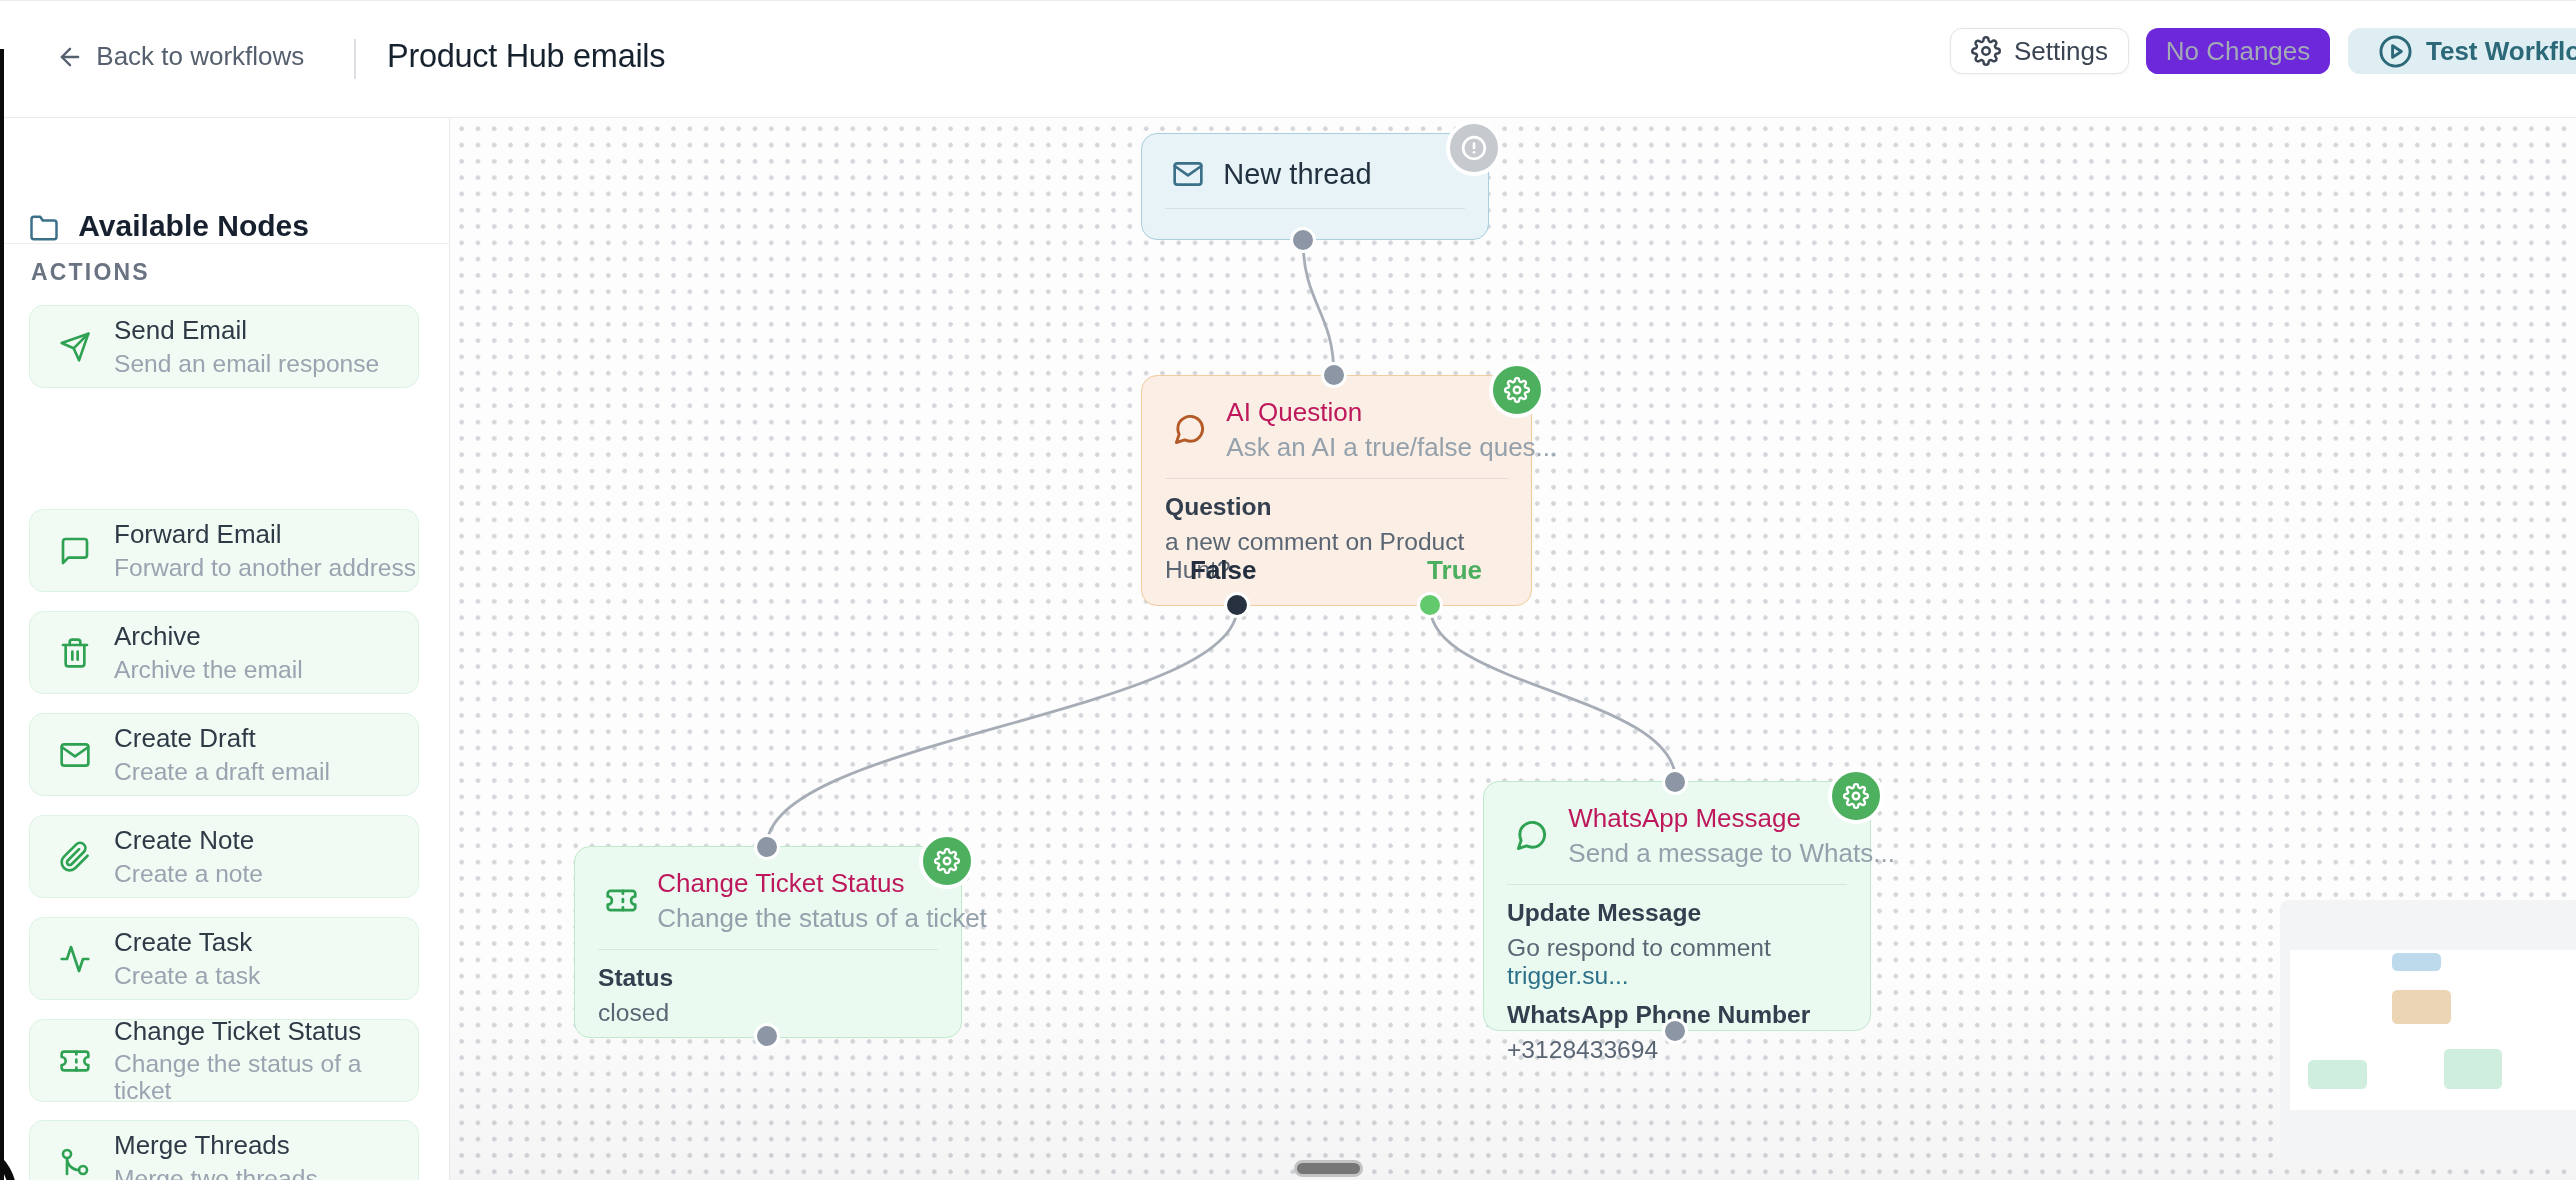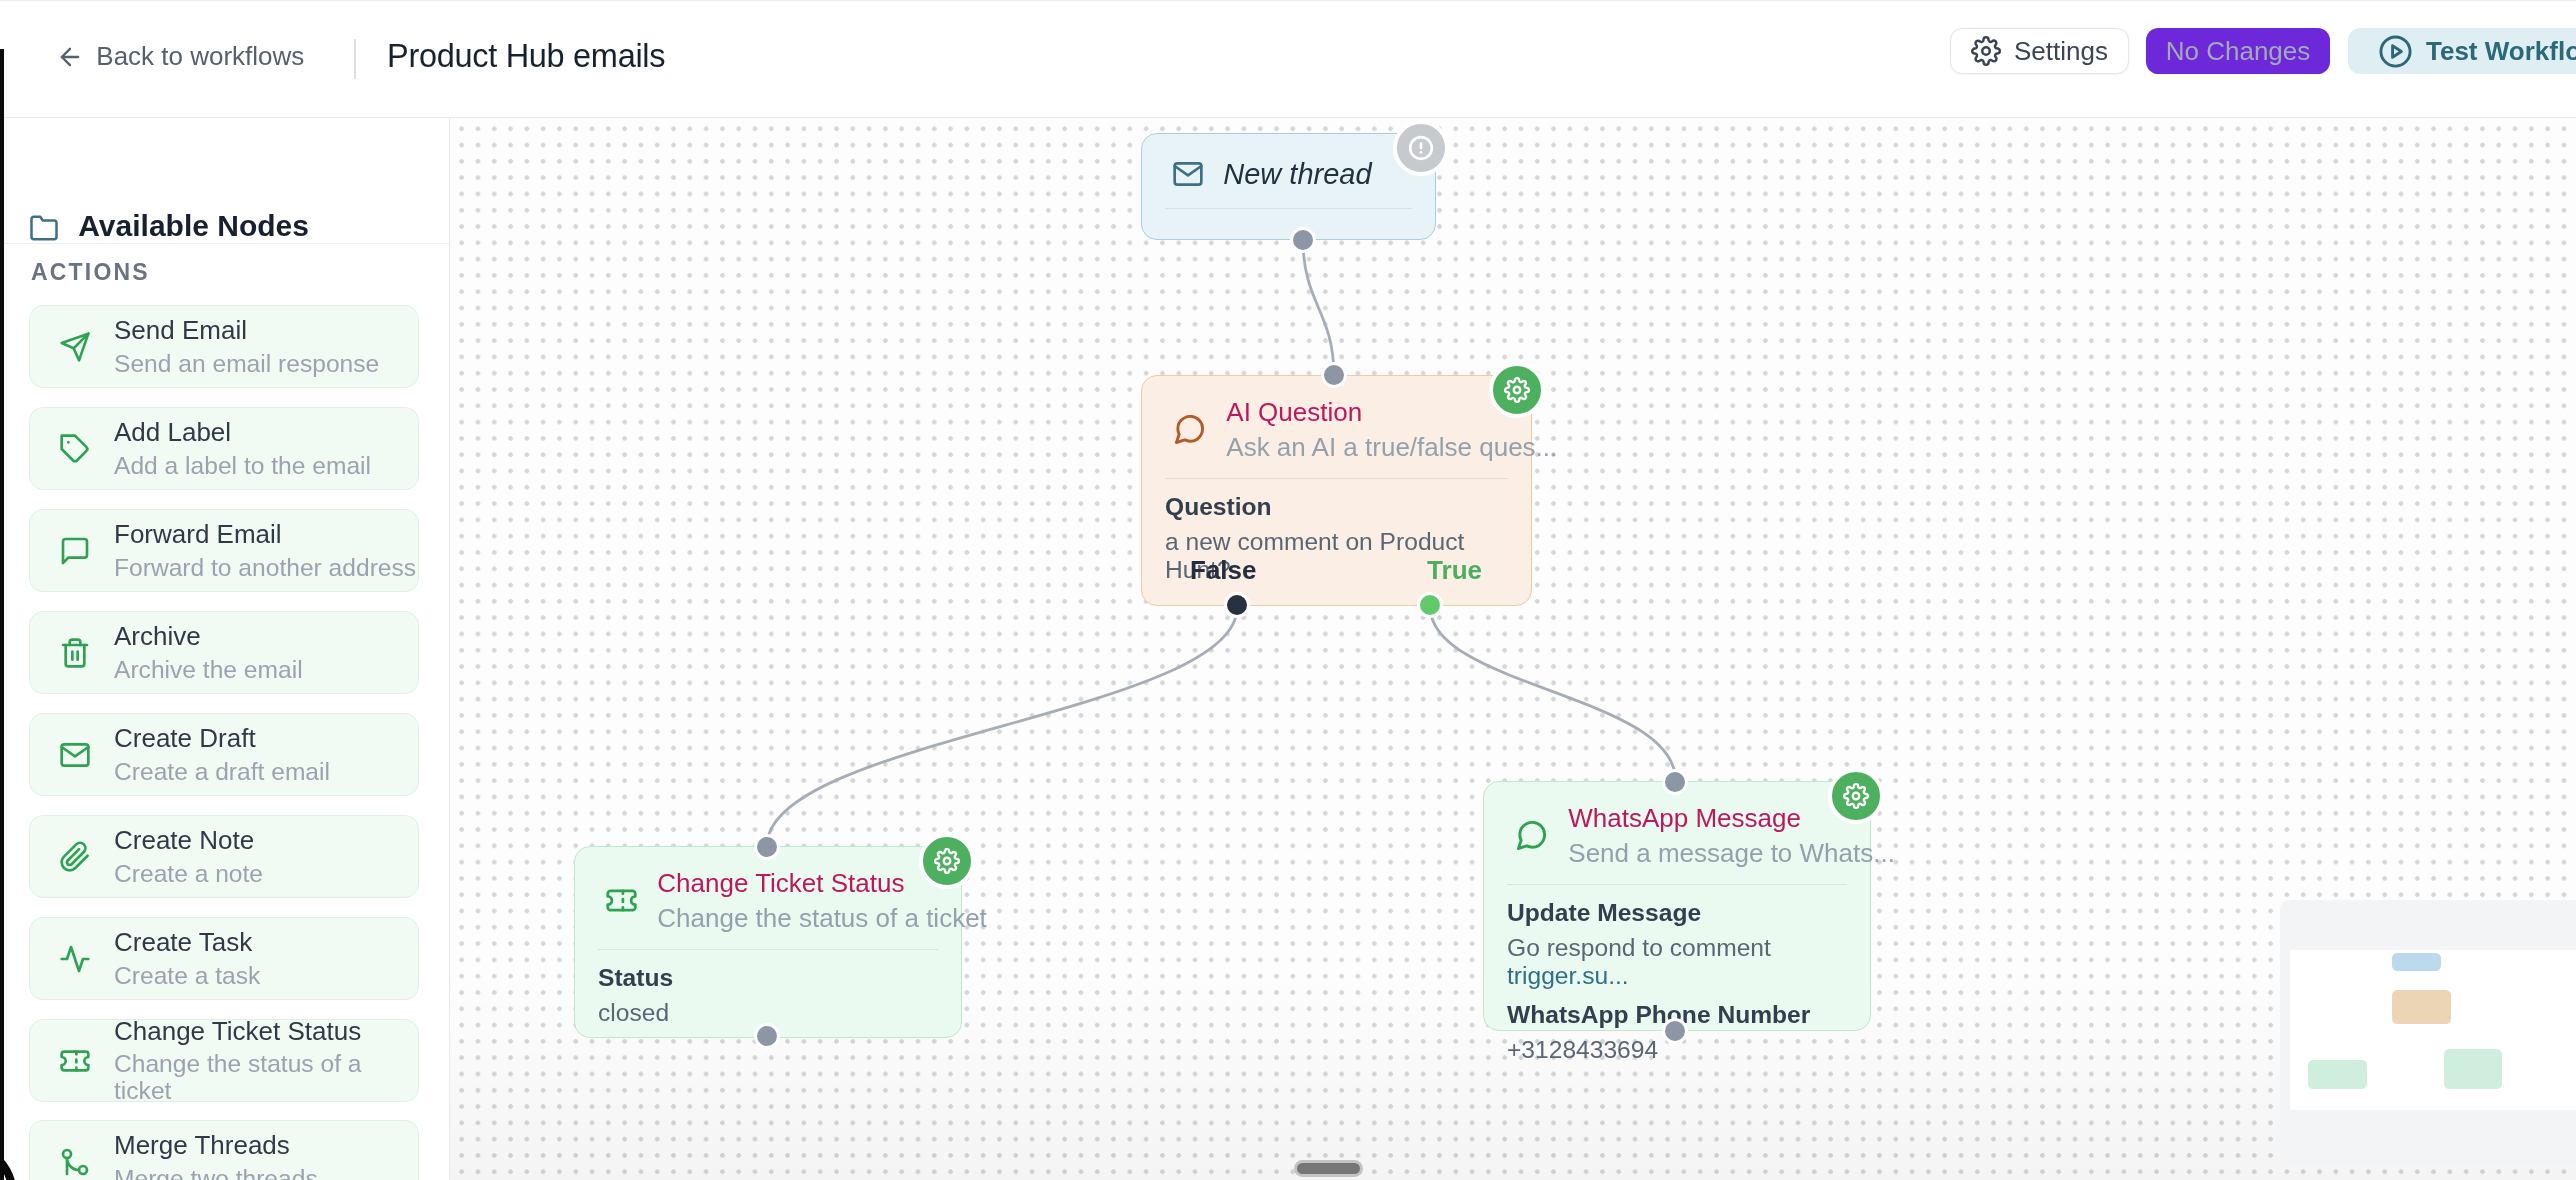--- a/index.html
+++ b/index.html
@@ -133,30 +133,20 @@
     <div class="sb-card" style="top:187px">
       <svg viewBox="0 0 24 24" fill="none" stroke="currentColor" stroke-width="2" stroke-linecap="round" stroke-linejoin="round">
           <line x1="22" y1="2" x2="11" y2="13"></line>
           <polygon points="22 2 15 22 11 13 2 9 22 2"></polygon>
         </svg>
       <div>
           <div class="sb-card-title">Send Email</div>
           <div class="sb-card-sub">Send an email response</div>
         </div>
     </div>
-    <div class="sb-card" style="top:289px">
-      <svg viewBox="0 0 24 24" fill="none" stroke="currentColor" stroke-width="2" stroke-linecap="round" stroke-linejoin="round">
-          <path d="M20.59 13.41l-7.17 7.17a2 2 0 0 1-2.83 0L2 12V2h10l8.59 8.59a2 2 0 0 1 0 2.82z"></path>
-          <line x1="7" y1="7" x2="7.01" y2="7"></line>
-        </svg>
-      <div>
-          <div class="sb-card-title">Add Label</div>
-          <div class="sb-card-sub">Add a label to the email</div>
-        </div>
-    </div>
     <div class="sb-card" style="top:391px">
       <svg viewBox="0 0 24 24" fill="none" stroke="currentColor" stroke-width="2" stroke-linecap="round" stroke-linejoin="round">
           <path d="M21 15a2 2 0 0 1-2 2H7l-4 4V5a2 2 0 0 1 2-2h14a2 2 0 0 1 2 2z"></path>
         </svg>
       <div>
           <div class="sb-card-title">Forward Email</div>
           <div class="sb-card-sub">Forward to another address</div>
         </div>
     </div>
     <div class="sb-card" style="top:493px">
@@ -224,21 +214,21 @@
     </div>
   </div>
 
   <div id="canvas">
     <svg id="edges" viewBox="0 0 2420 1211" width="2126" height="1064">
       <path d="M971,139 C971,210 1006,222 1006,291"></path>
       <path d="M896,557 C896,677 361,707 361,828"></path>
       <path d="M1116,557 C1116,647 1395,657 1395,754"></path>
     </svg>
 
-    <div class="node node-blue" style="left:691px; top:15px; width:295px; height:107px;font-style:italic;">
+    <div class="node node-blue" style="left:691px; top:15px; width:348px; height:107px;">
       <div class="node-head">
         <svg class="n-icon icon-teal" style="width:32px;height:32px" viewBox="0 0 24 24" fill="none" stroke="currentColor" stroke-width="2" stroke-linecap="round" stroke-linejoin="round">
             <path d="M4 4h16a2 2 0 0 1 2 2v12a2 2 0 0 1-2 2H4a2 2 0 0 1-2-2V6a2 2 0 0 1 2-2z"></path>
             <polyline points="22,6 12,13 2,6"></polyline>
           </svg>
         <div>
             <div class="node-title" style="font-size:29px;font-weight:500;color:#22313f">New thread</div>
           </div>
       </div>
       <div class="node-divider"></div>

